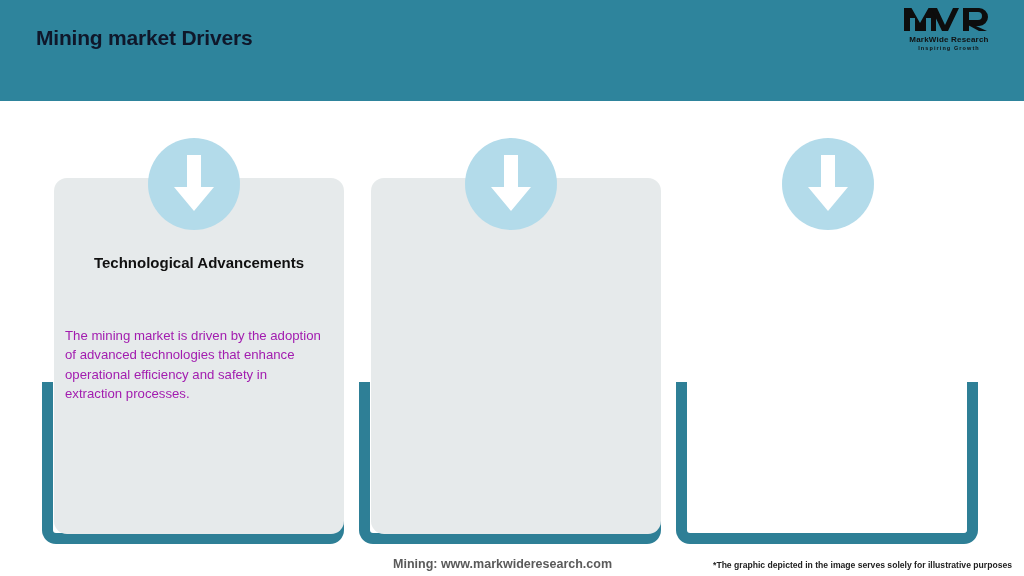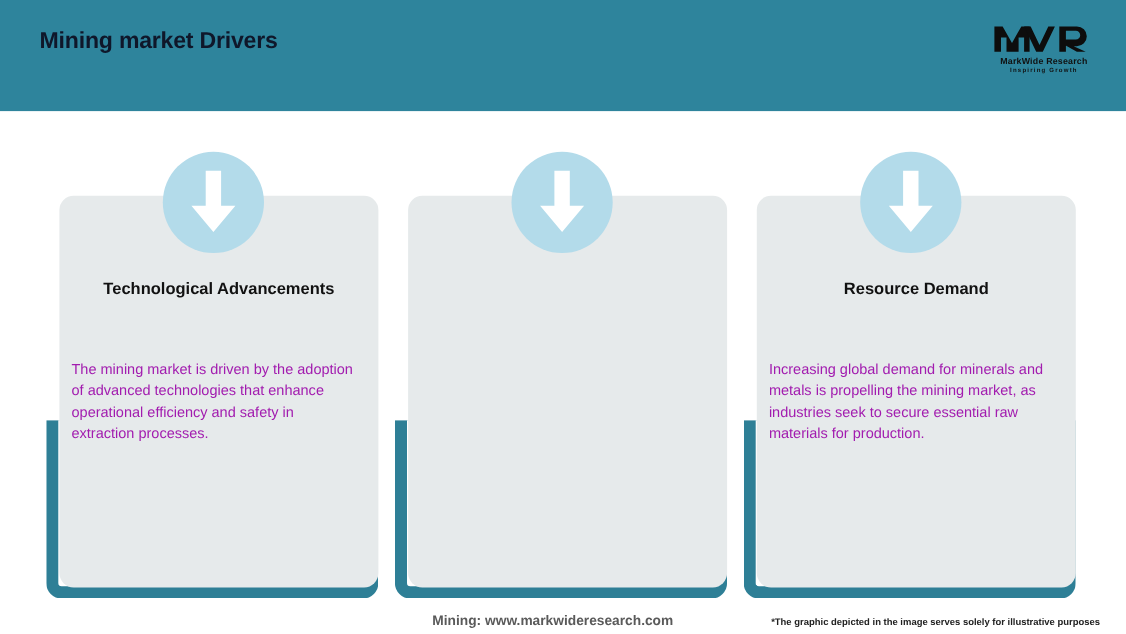--- a/index.html
+++ b/index.html
@@ -16,21 +16,21 @@
   .header{
     position:absolute;left:0;top:0;width:1024px;height:101px;
     background:#2e849c;
   }
   .header-title{
     position:absolute;left:36px;top:26px;
     font-size:21px;font-weight:bold;color:#0f172a;
     letter-spacing:-0.2px;
   }
   .logo{
-    position:absolute;right:20px;top:20px;
+    position:absolute;right:20px;top:4px;
     width:110px;height:54px;
     display:flex;flex-direction:column;align-items:center;justify-content:flex-start;
   }
   .logo-mark{width:92px;height:30px;display:block;}
   .logo-name{
     font-size:8px;font-weight:bold;color:#111111;
     letter-spacing:0.2px;margin-top:1px;white-space:nowrap;
   }
   .logo-tag{
     font-size:5.5px;font-weight:bold;color:#111111;
@@ -80,21 +80,21 @@
     text-align:left;
   }
 
   
   .source{
     position:absolute;left:393px;top:557px;
     font-size:12.5px;font-weight:bold;color:#5a5a5a;
     white-space:nowrap;
   }
   .disclaimer{
-    position:absolute;right:24px;top:560px;
+    position:absolute;right:12px;top:560px;
     font-size:8.6px;font-weight:bold;color:#222222;
     white-space:nowrap;
   }
 </style>
 </head>
 <body>
 
 <div class="page">
 
   <div class="header">
@@ -138,24 +138,20 @@
       </div>
       <div class="icon-circle">
         <svg class="arrow-svg" width="44" height="58" viewBox="0 0 44 58">
           <polygon points="15,0 29,0 29,32 42,32 22,56 2,32 15,32" fill="#ffffff"></polygon>
         </svg>
       </div>
     </div>
 
     <div class="card-group g2">
       <div class="frame"></div>
-      <div class="card">
-        <div class="card-title">Resource Demand</div>
-        <div class="card-body">Increasing global demand for minerals and metals is propelling the mining market, as industries seek to secure essential raw materials for production.</div>
-      </div>
       <div class="icon-circle">
         <svg class="arrow-svg" width="44" height="58" viewBox="0 0 44 58">
           <polygon points="15,0 29,0 29,32 42,32 22,56 2,32 15,32" fill="#ffffff"></polygon>
         </svg>
       </div>
     </div>
 
   </div>
 
   <div class="source">Mining: www.markwideresearch.com</div>

